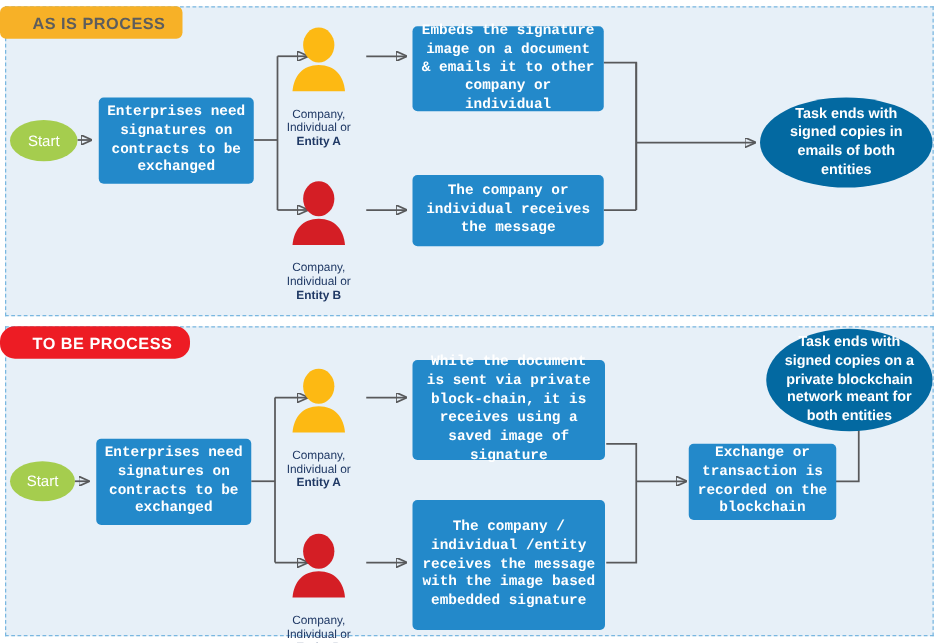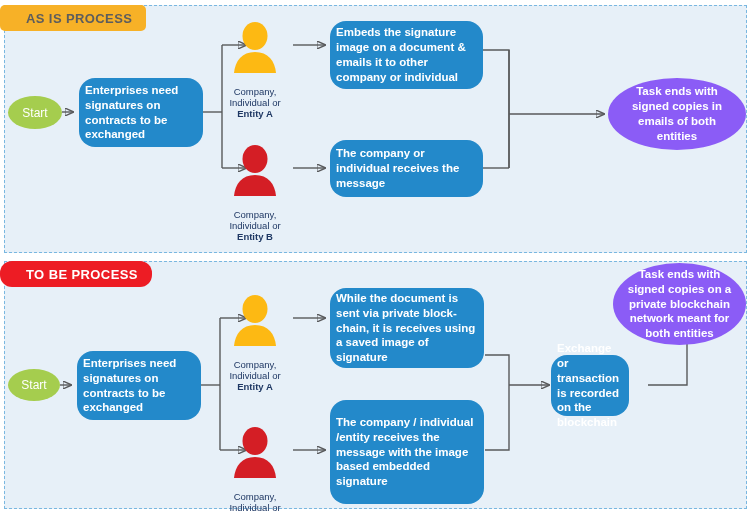--- a/index.html
+++ b/index.html
@@ -40,31 +40,32 @@
   .node{position:absolute;box-sizing:border-box;}
 
   .startpill{
     border-radius:50%;
     background:#a5cd4e;
     display:flex;align-items:center;justify-content:center;
     color:#ffffff;font-size:12px;font-weight:normal;
   }
   .procbox{
     background:#2389ca;
-    border-radius:16px;
+    border-radius:4px;
     display:flex;align-items:center;justify-content:center;
-    text-align:left;
+    text-align:center;
     color:#ffffff;
     font-size:11.5px;
     font-weight:bold;
     line-height:1.30;
     padding:4px 6px;
+    font-family:Liberation Mono, monospace;
   }
   .endellipse{
-    background:#8b5cf6;
+    background:#0369a1;
     border-radius:50%;
     display:flex;align-items:center;justify-content:center;
     text-align:center;
     color:#ffffff;
     font-size:11.5px;
     font-weight:bold;
     line-height:1.30;
     padding:4px 10px;
   }
 
@@ -203,17 +204,17 @@
       <div class="l1">Company,</div>
       <div class="l2">Individual or</div>
       <div class="l3">Entity B</div>
     </div>
   </div>
 
   <div class="node procbox" style="left:330px;top:288px;width:154px;height:80px;">While the document is sent via private block-chain, it is receives using a saved image of signature</div>
 
   <div class="node procbox" style="left:330px;top:400px;width:154px;height:104px;">The company / individual /entity receives the message with the image based embedded signature</div>
 
-  <div class="node procbox" style="left:551px;top:355px;width:78px;height:61px;">Exchange or transaction is recorded on the blockchain</div>
+  <div class="node procbox" style="left:551px;top:355px;width:118px;height:61px;">Exchange or transaction is recorded on the blockchain</div>
 
   <div class="node endellipse" style="left:613px;top:263px;width:133px;height:82px;">Task ends with signed copies on a private blockchain network meant for both entities</div>
 
 </div>
 
 </body></html>

